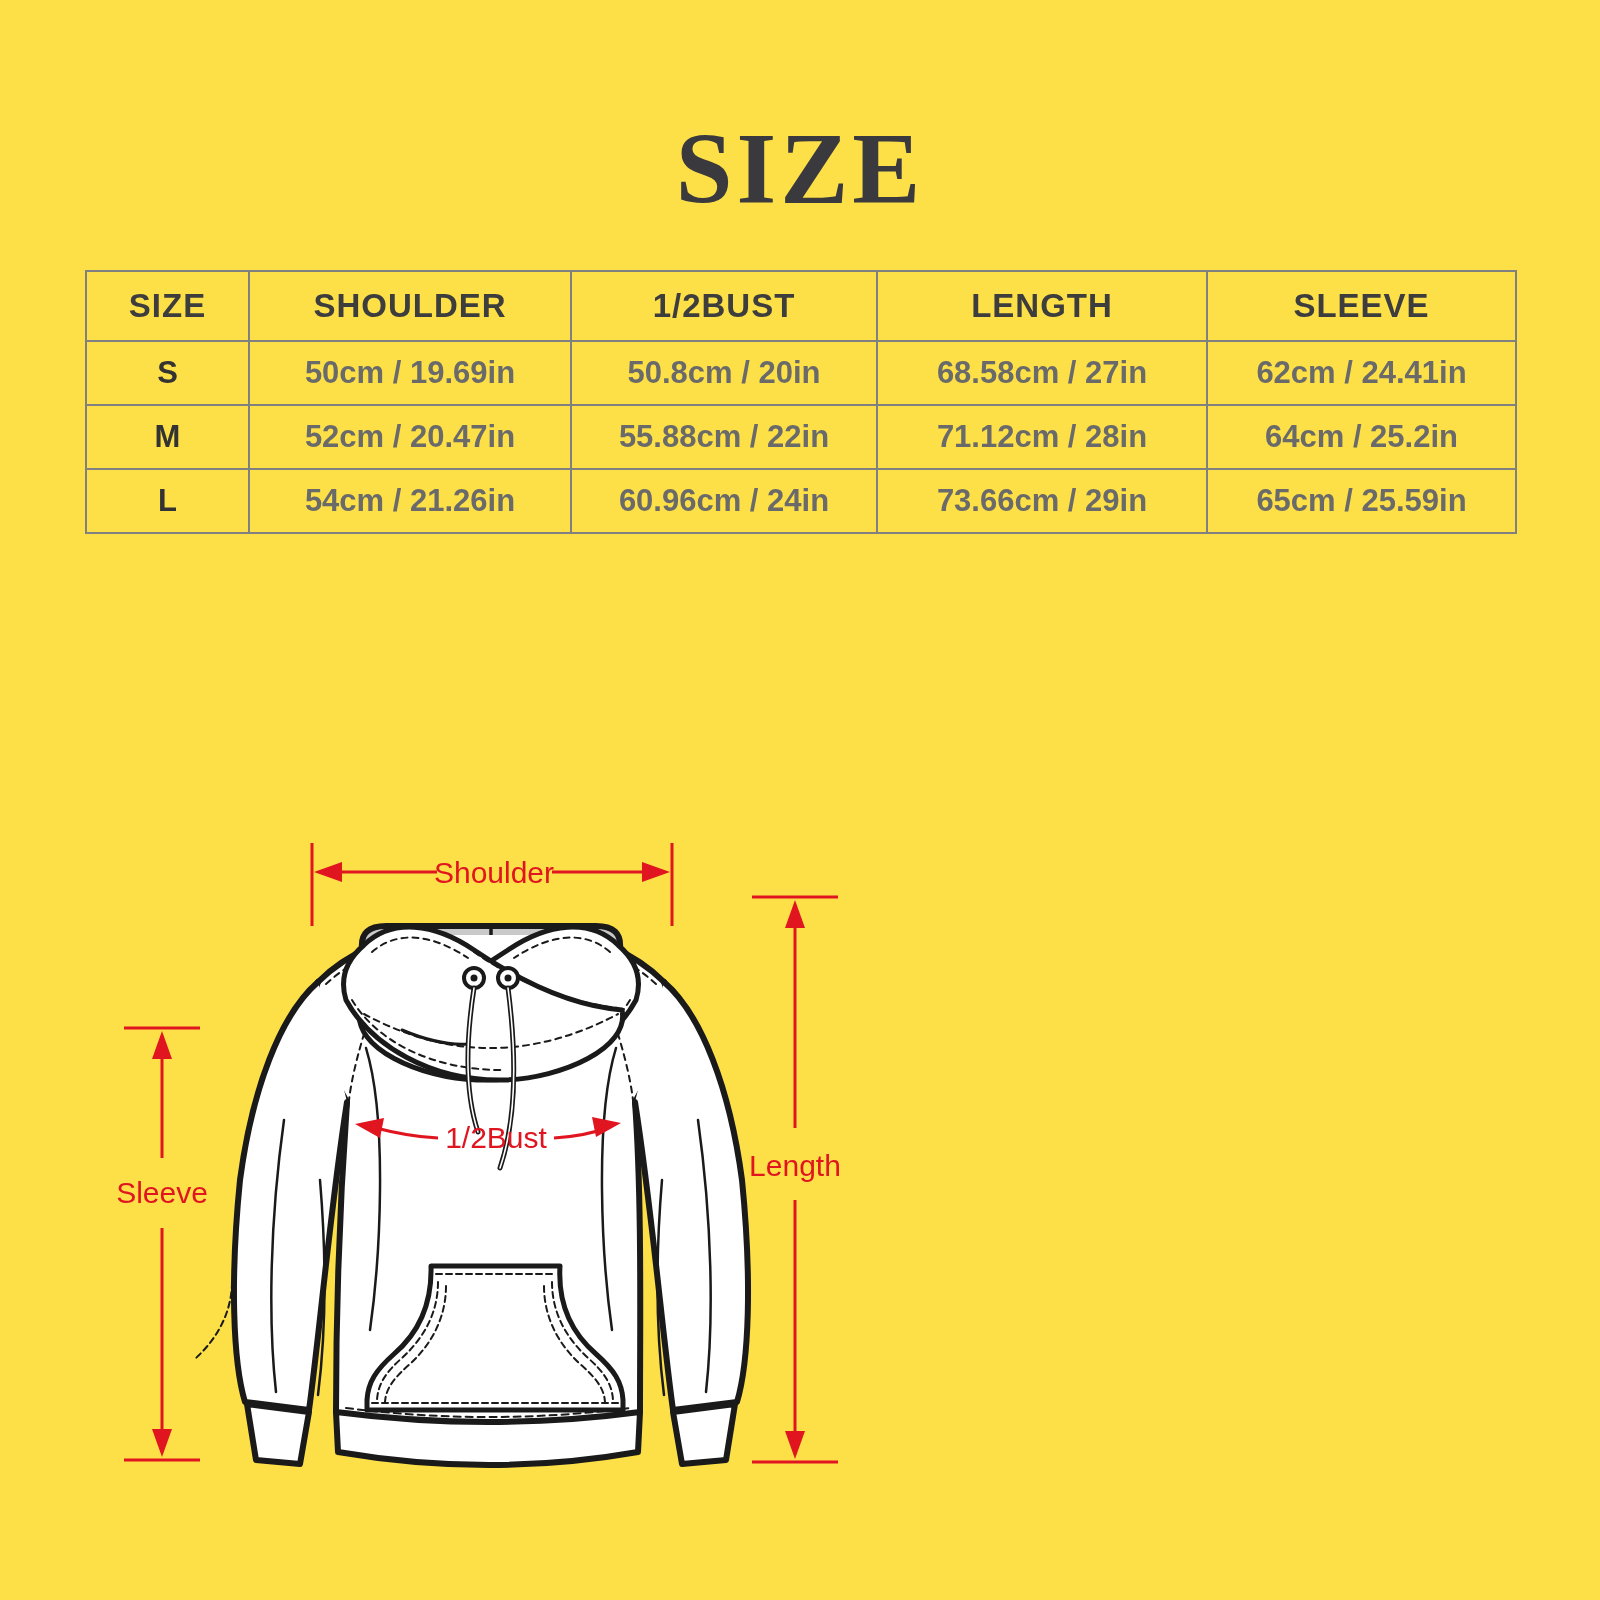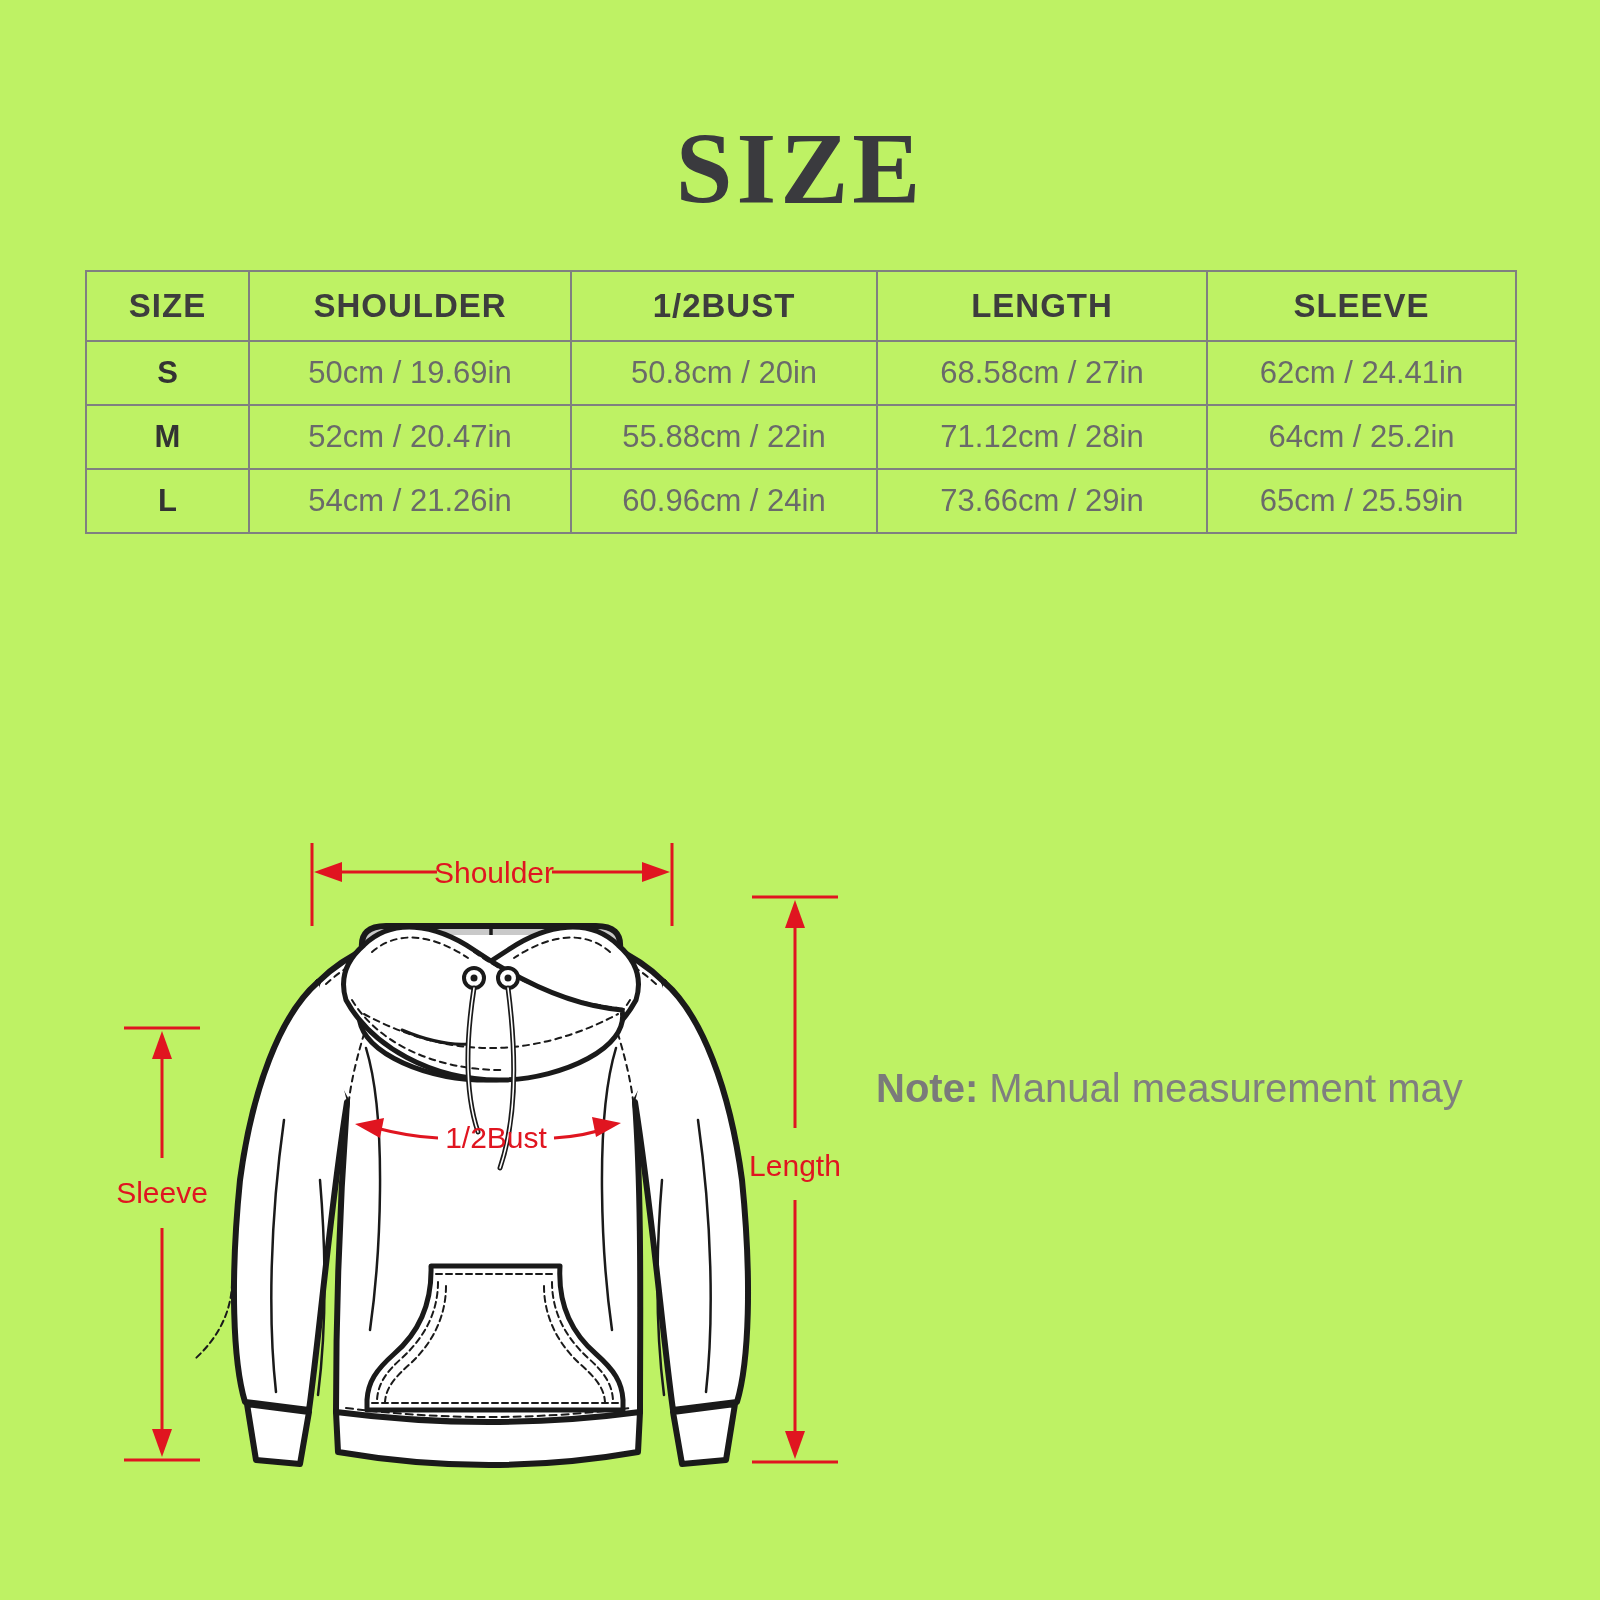--- a/index.html
+++ b/index.html
@@ -1,33 +1,33 @@
 <!DOCTYPE html>
 <html><head>
 <meta charset="utf-8">
 <style>
   html,body{margin:0;padding:0;background:#ffffff;}
   .canvas{
-    position:relative;width:1600px;height:1600px;background:#bef264;overflow:hidden;
+    position:relative;width:1600px;height:1600px;background:#fde047;overflow:hidden;
     font-family:"Liberation Sans", sans-serif;
   }
   
   .page-title{
     position:absolute;left:0;top:118px;width:1600px;text-align:center;
     font-family:"Liberation Serif", serif;font-weight:bold;
     font-size:102px;line-height:102px;color:#3a3a3e;letter-spacing:4px;
   }
   
   .size-table{
     position:absolute;left:85px;top:270px;width:1430px;
     border-collapse:collapse;table-layout:fixed;
   }
   .size-table th,.size-table td{
     border:2px solid #808080;text-align:center;vertical-align:middle;
-    padding:0;overflow:hidden;white-space:nowrap;
+    padding:0;overflow:hidden;white-space:nowrap;font-weight:bold;
   }
   .size-table th{
     height:68px;font-size:33px;font-weight:bold;color:#3d3d3d;letter-spacing:1px;
   }
   .size-table td{height:62px;font-size:31px;color:#6a6a6a;}
   .size-table td.size-cell{font-weight:bold;color:#333333;}
   
   .diagram-svg{position:absolute;left:60px;top:790px;}
   .red-label{
     font-family:"Liberation Sans", sans-serif;font-size:30px;fill:#e01520;
@@ -193,16 +193,15 @@
         <path d="M 162,1040 V 1158" fill="none"></path>
         <path d="M 162,1228 V 1448" fill="none"></path>
         <polygon points="162,1031 152,1059 172,1059" stroke="none"></polygon>
         <polygon points="162,1457 152,1429 172,1429" stroke="none"></polygon>
         <text class="red-label" x="162" y="1203" text-anchor="middle" stroke="none">Sleeve</text>
       </g>
     </g>
   </svg>
 
   <div class="note">
-    <div><b>Note:</b><span> Manual measurement may</span></div>
   </div>
 
 </div>
 
 </body></html>

